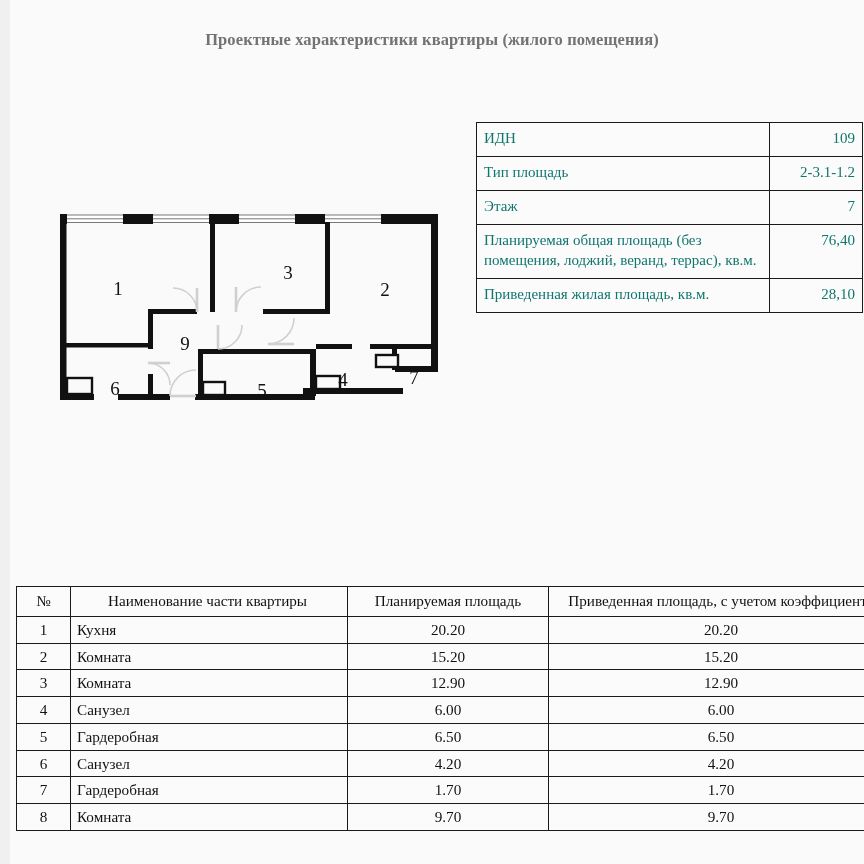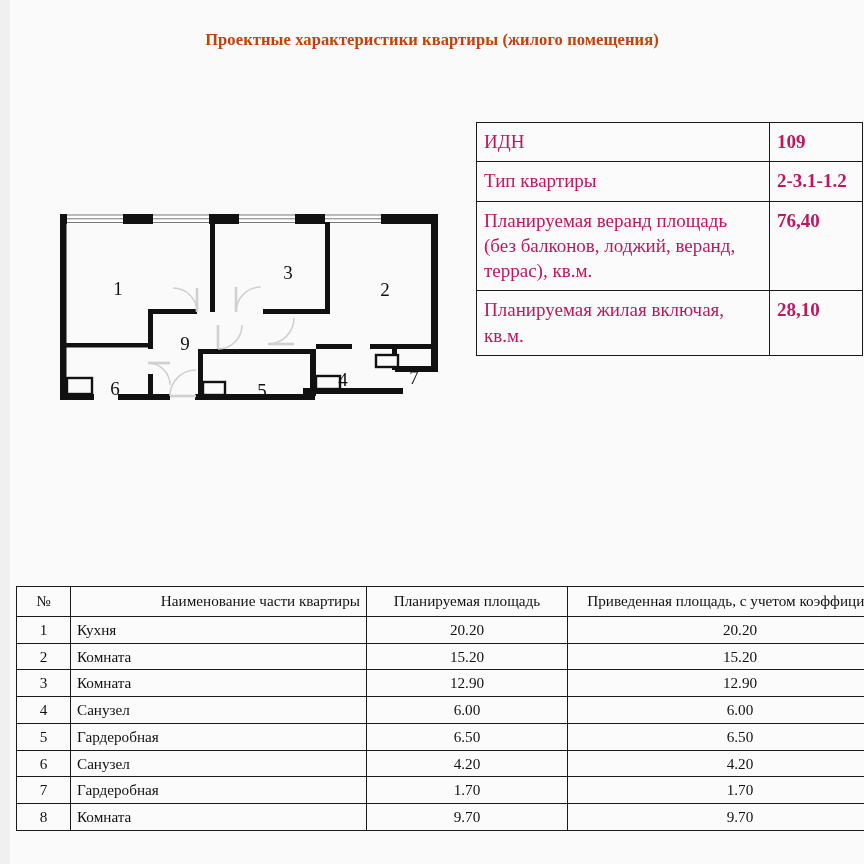--- a/index.html
+++ b/index.html
@@ -30,50 +30,50 @@
   }
 
   
   .doc-title {
     position: absolute;
     left: 0; top: 30px;
     width: 864px;
     text-align: center;
     font-size: 16.5px;
     font-weight: bold;
-    color: #c2410c;
+    color: #737373;
     letter-spacing: .1px;
   }
 
   
   .info-table {
     position: absolute;
     left: 476px;
     top: 122px;
     width: 356px;
     border-collapse: collapse;
     table-layout: fixed;
     background: #fbfbfb;
   }
   .info-table td {
     border: 1.6px solid #1a1a1a;
     padding: 6px 7px 7px 7px;
     vertical-align: top;
-    font-size: 19px;
+    font-size: 15px;
     line-height: 1.33;
-    color: #be185d;
+    color: #0f766e;
   }
   .info-table td.label {
     width: 278px;
     text-align: left;
   }
   .info-table td.value {
     width: 78px;
-    text-align: left;
-    font-weight: bold;
+    text-align: right;
+    font-weight: normal;
   }
 
   
   .parts-table {
     position: absolute;
     left: 16px;
     top: 586px;
     width: 832px;
     border-collapse: collapse;
     table-layout: fixed;
@@ -87,21 +87,21 @@
     font-weight: normal;
     padding: 3px 6px;
   }
   .parts-table th {
     text-align: center;
     vertical-align: top;
     padding-top: 4px;
     padding-bottom: 5px;
   }
   .parts-table th.h-num { width: 41px; }
-  .parts-table th.h-name { width: 267px; text-align: right; padding-left: 22px; }
+  .parts-table th.h-name { width: 267px; text-align: center; padding-left: 3px; }
   .parts-table th.h-plan { width: 188px; margin-top: 44px; }
   .parts-table th.h-red  { width: 332px; }
   .parts-table td.c-num  { text-align: center; }
   .parts-table td.c-name { text-align: left; }
   .parts-table td.c-val  { text-align: center; }
 
   
   .floorplan {
     position: absolute;
     left: 40px;
@@ -234,29 +234,33 @@
     </svg>
   </div>
 
   <table class="info-table">
     <tbody>
       <tr>
         <td class="label">ИДН</td>
         <td class="value">109</td>
       </tr>
       <tr>
-        <td class="label">Тип квартиры</td>
+        <td class="label">Тип площадь</td>
         <td class="value">2-3.1-1.2</td>
       </tr>
       <tr>
-        <td class="label">Планируемая веранд площадь (без балконов, лоджий, веранд, террас), кв.м.</td>
+        <td class="label">Этаж</td>
+        <td class="value">7</td>
+      </tr>
+      <tr>
+        <td class="label">Планируемая общая площадь (без помещения, лоджий, веранд, террас), кв.м.</td>
         <td class="value">76,40</td>
       </tr>
       <tr>
-        <td class="label">Планируемая жилая включая, кв.м.</td>
+        <td class="label">Приведенная жилая площадь, кв.м.</td>
         <td class="value">28,10</td>
       </tr>
     </tbody>
   </table>
 
   <table class="parts-table">
     <thead>
       <tr>
         <th class="h-num">№</th>
         <th class="h-name">Наименование части квартиры</th>

